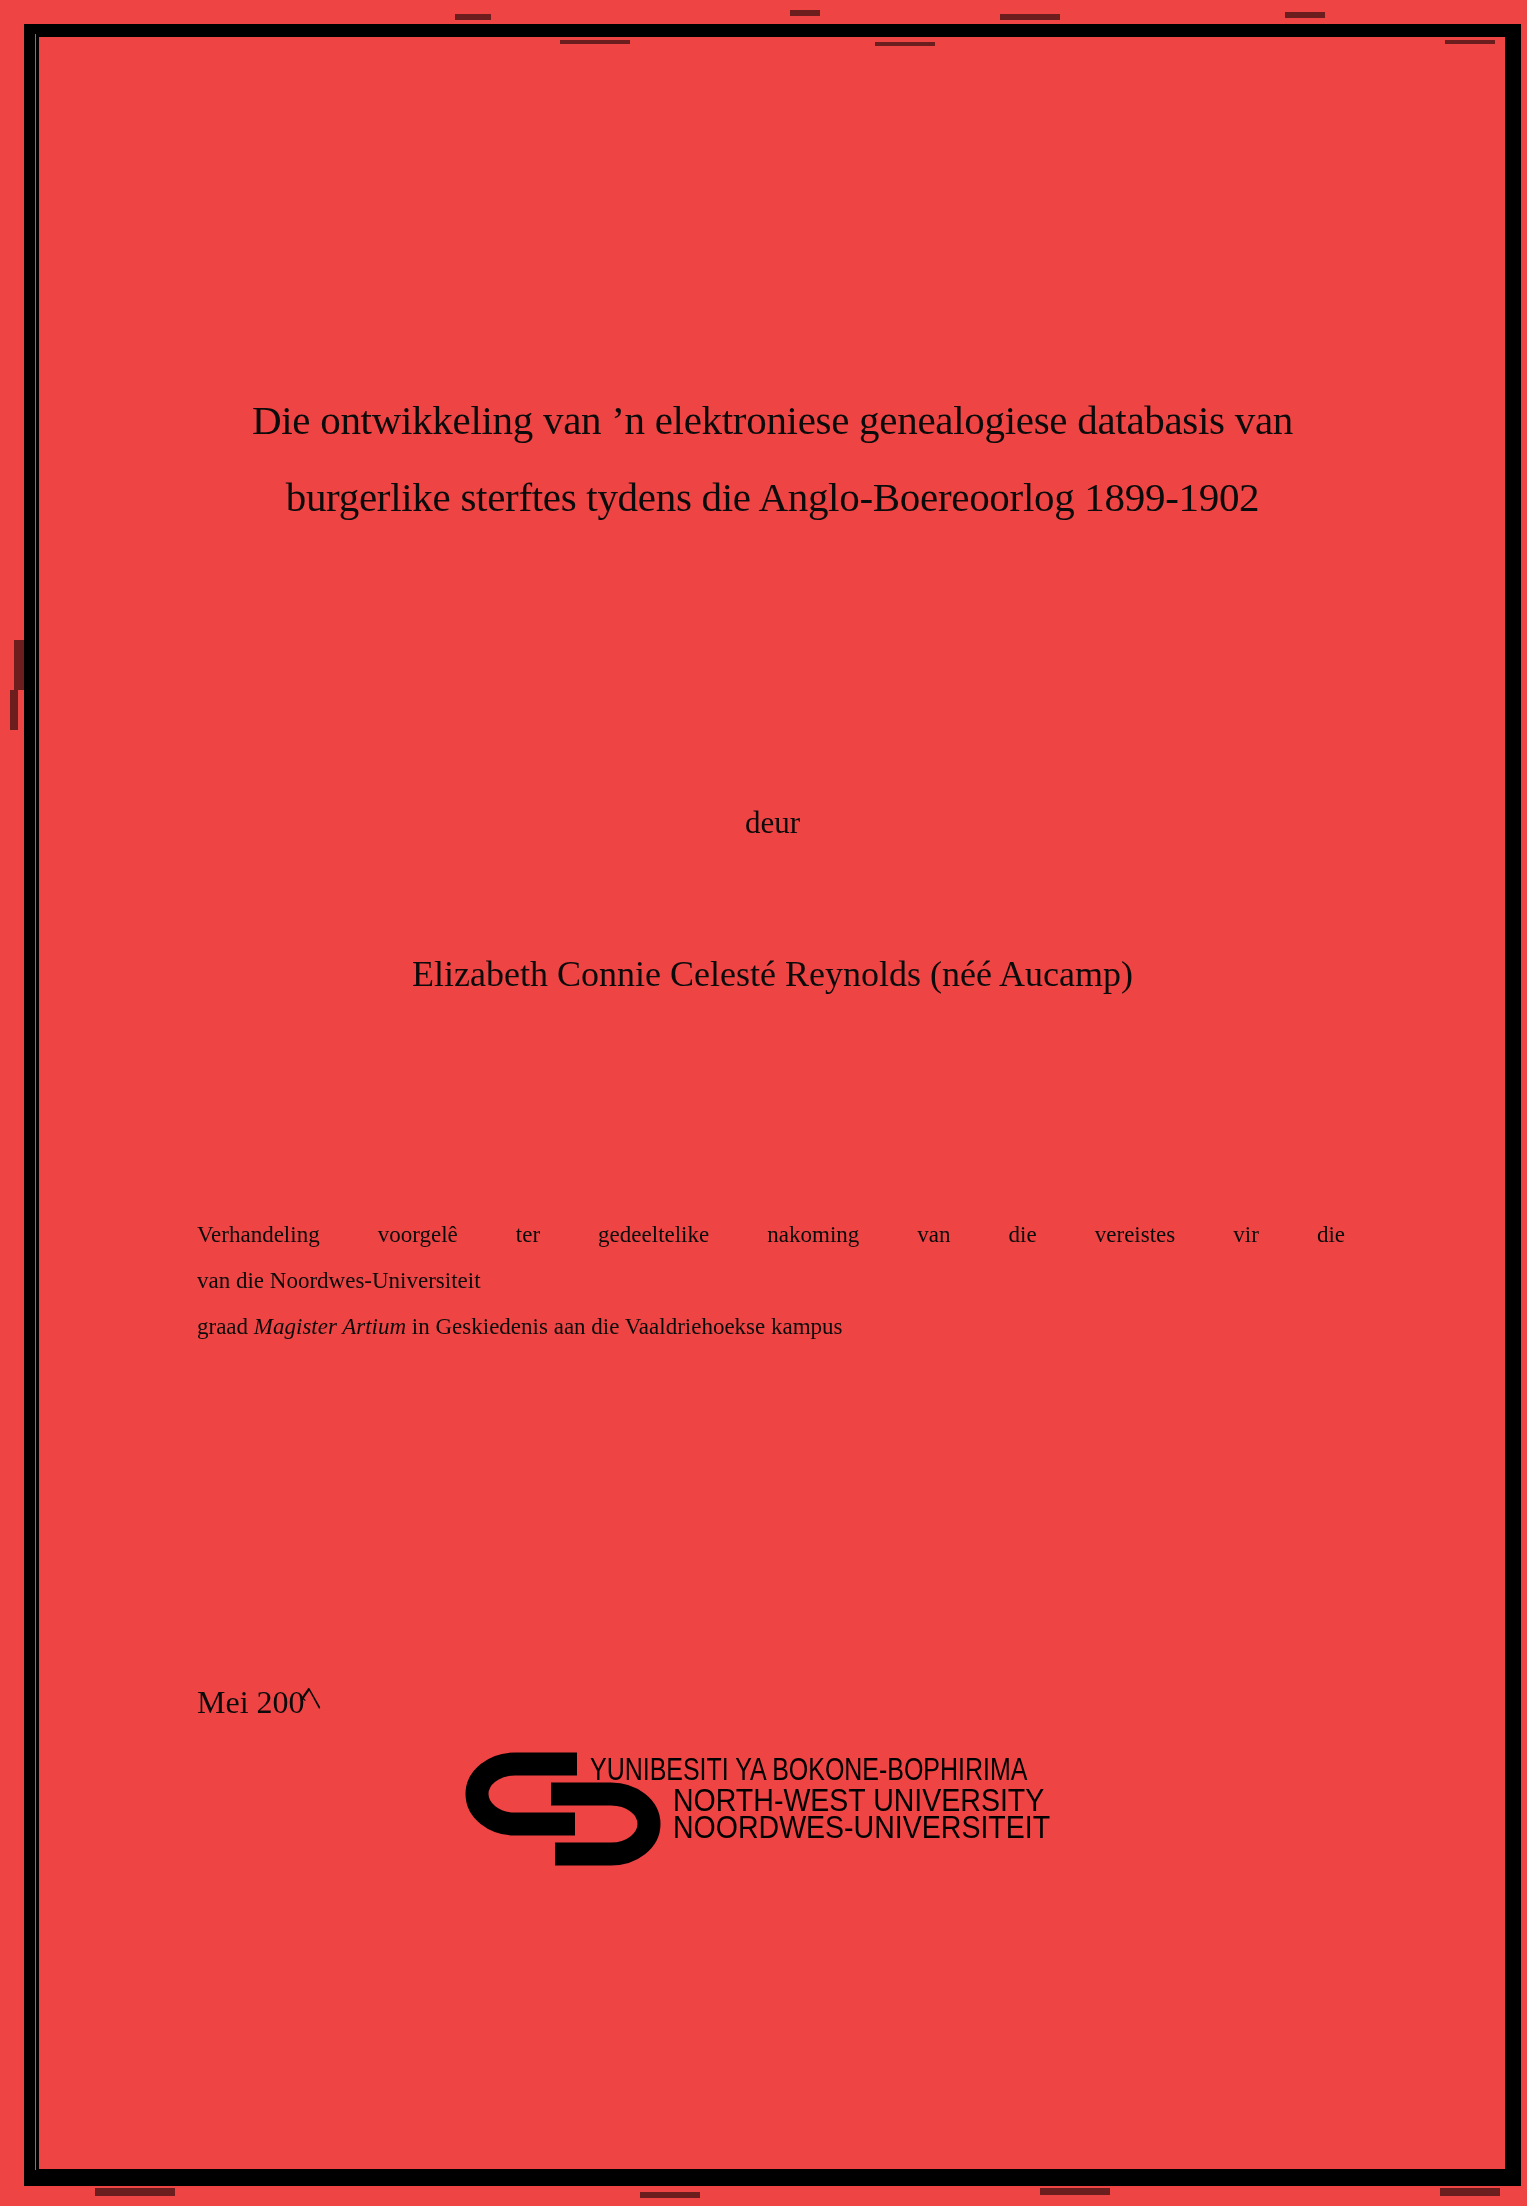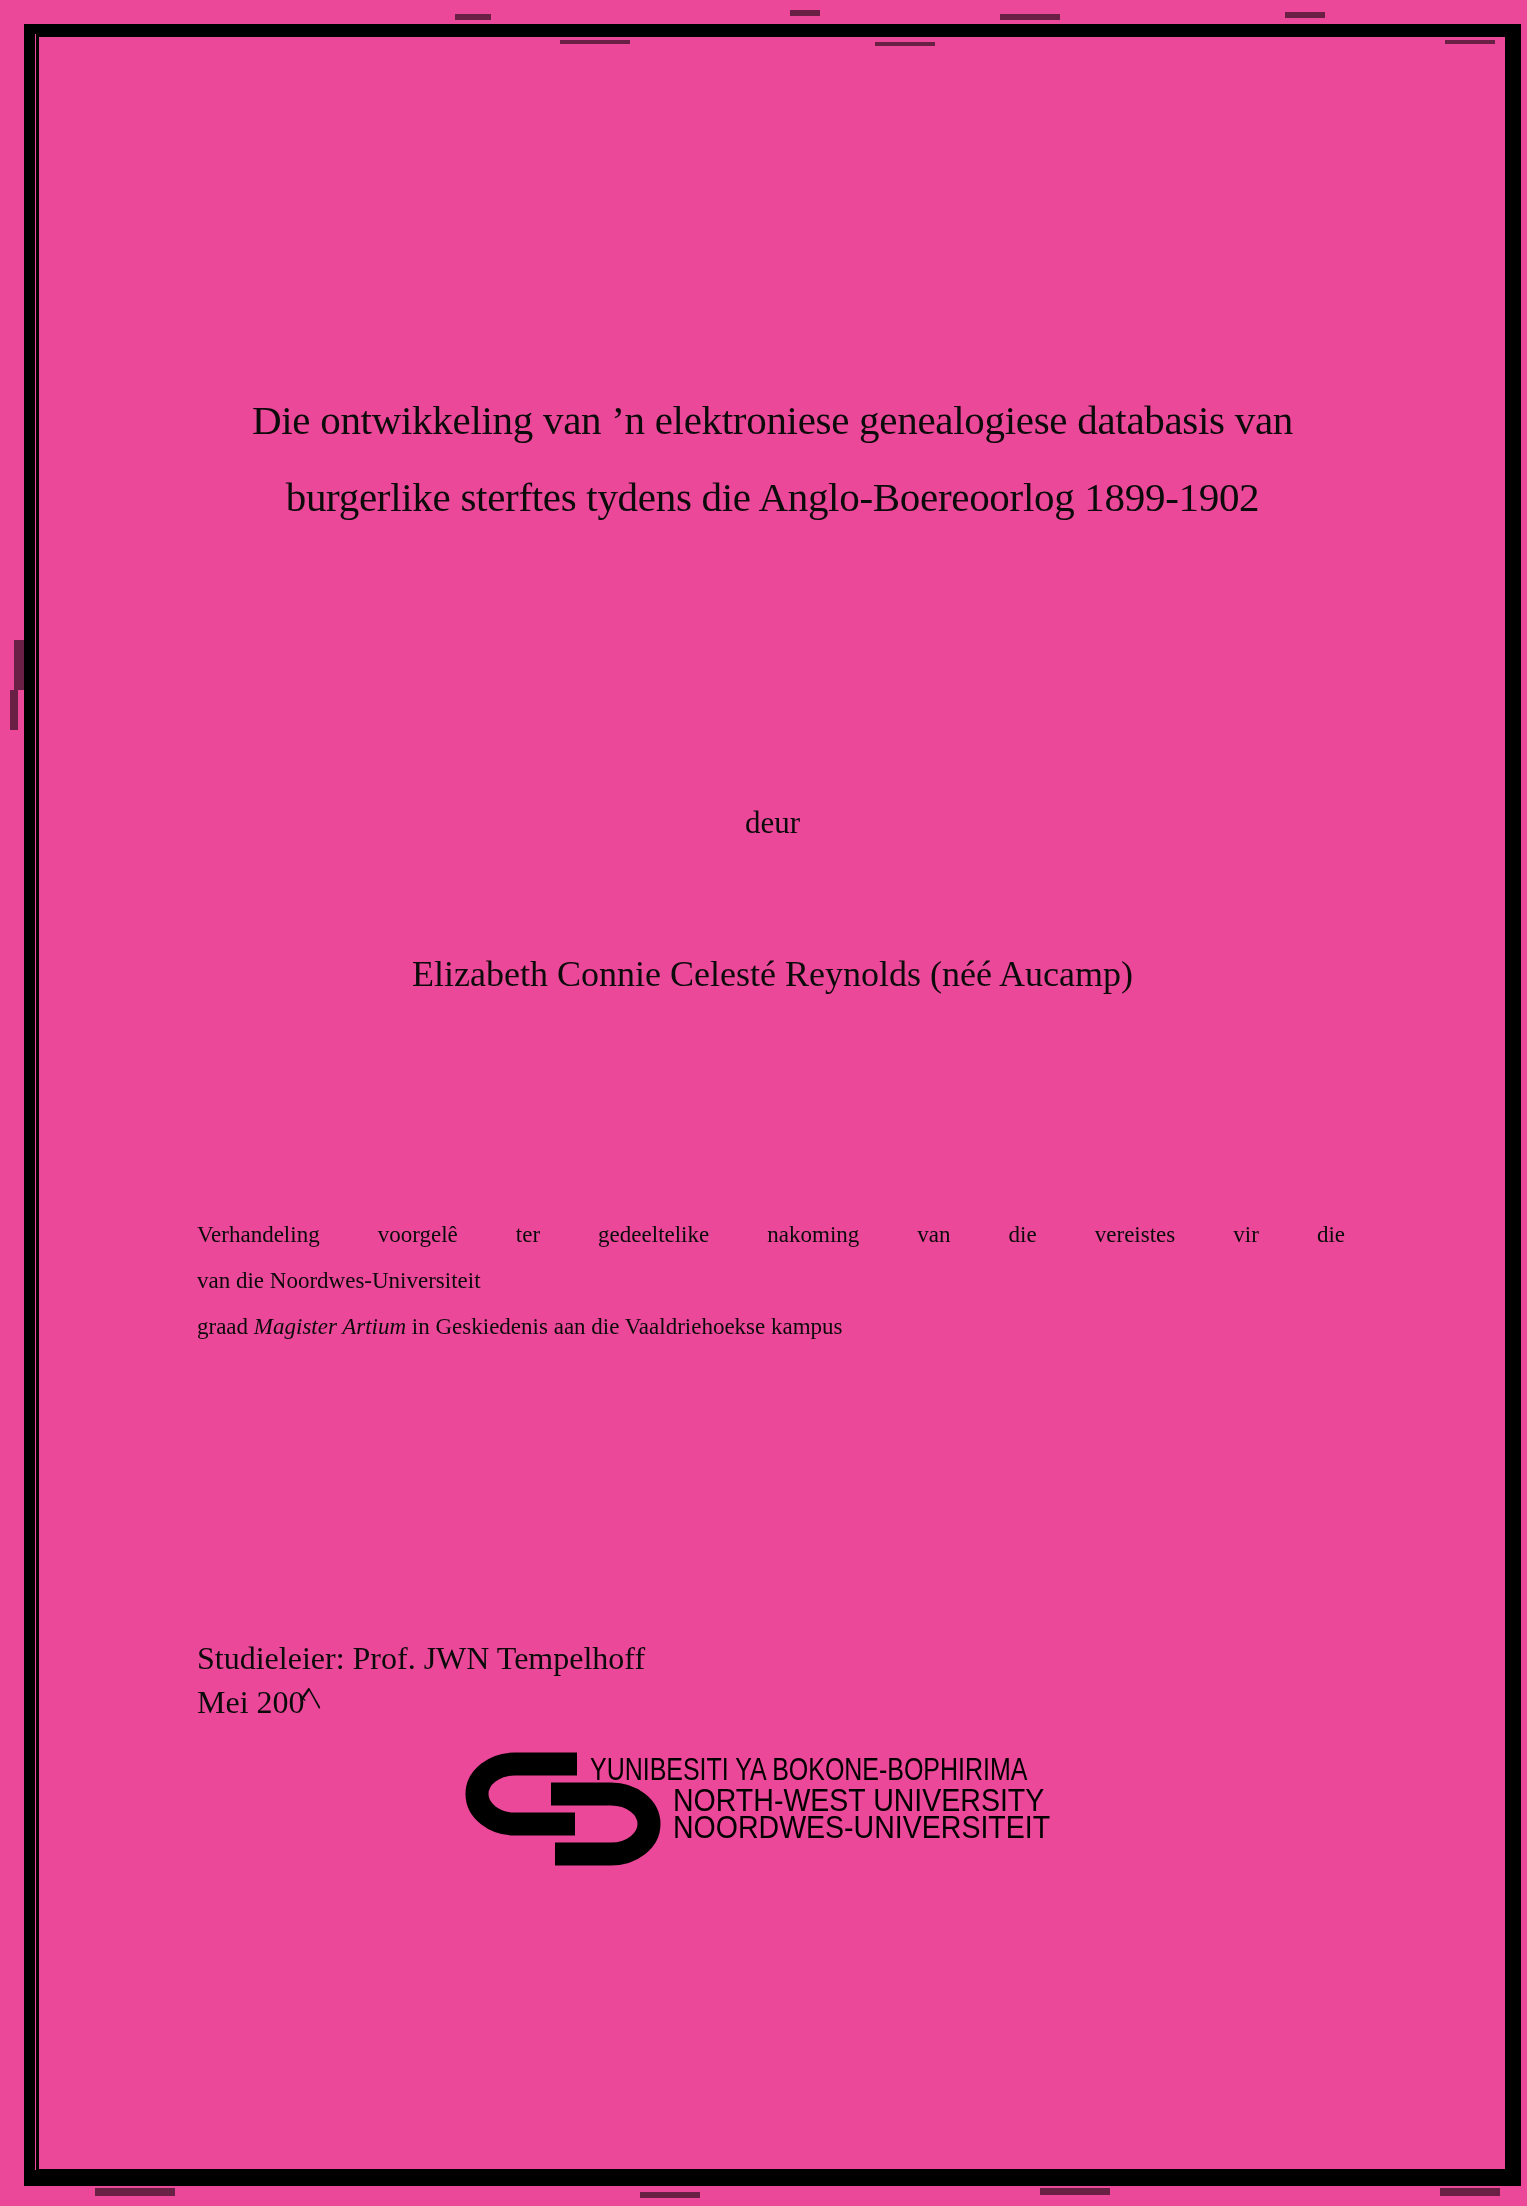--- a/index.html
+++ b/index.html
@@ -1,20 +1,20 @@
 <!DOCTYPE html>
 <html><head>
 <meta charset="utf-8">
 <style>
   html, body { margin: 0; padding: 0; background: #ffffff; }
   .page {
     position: relative;
     width: 1527px;
     height: 2206px;
-    background: #ec4899;
+    background: #ef4444;
     overflow: hidden;
     color: #0b0b0b;
     font-family: "Liberation Serif", serif;
   }
   
   .frame-outer {
     position: absolute;
     left: 24px; top: 24px; right: 6px; bottom: 20px;
     border-style: solid; border-color: #000;
     border-width: 10px 13px 16px 11px;
@@ -100,21 +100,20 @@
   <div class="centerband byline" style="top:804px;">deur</div>
 
   <div class="centerband author" style="top:952px;">Elizabeth Connie Celesté Reynolds (néé Aucamp)</div>
 
   <div class="statement" style="top:1212px;">
     <div class="js-line">Verhandeling voorgelê ter gedeeltelike nakoming van die vereistes vir die</div>
     <div>van die Noordwes-Universiteit</div>
     <div><span>graad </span><span class="italic">Magister Artium</span><span> in Geskiedenis aan die Vaaldriehoekse kampus</span></div>
   </div>
 
-  <div class="supervisor" style="top:1638px;">Studieleier: Prof. JWN Tempelhoff</div>
   <div class="dateline" style="top:1682px;"><span>Mei 200</span><span class="seven">7</span></div>
 
   <div class="logo">
     <svg viewBox="0 0 200 115" aria-hidden="true">
       <path d="M 114 12 L 52 12 A 38 30 0 0 0 52 72 L 112 72"></path>
       <path d="M 88 42 L 148 42 A 38 30 0 0 1 148 102 L 92 102"></path>
     </svg>
     <div class="logo-line logo-l1">YUNIBESITI YA BOKONE-BOPHIRIMA</div>
     <div class="logo-line logo-l2">NORTH-WEST UNIVERSITY</div>
     <div class="logo-line logo-l3">NOORDWES-UNIVERSITEIT</div>

